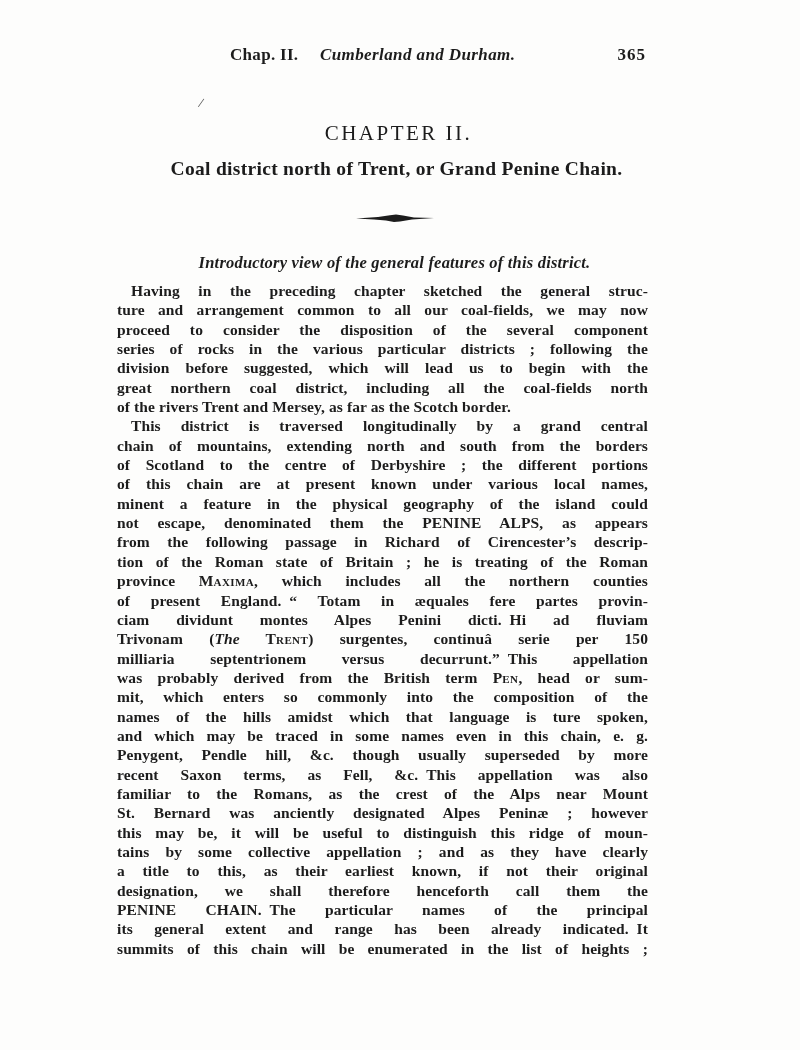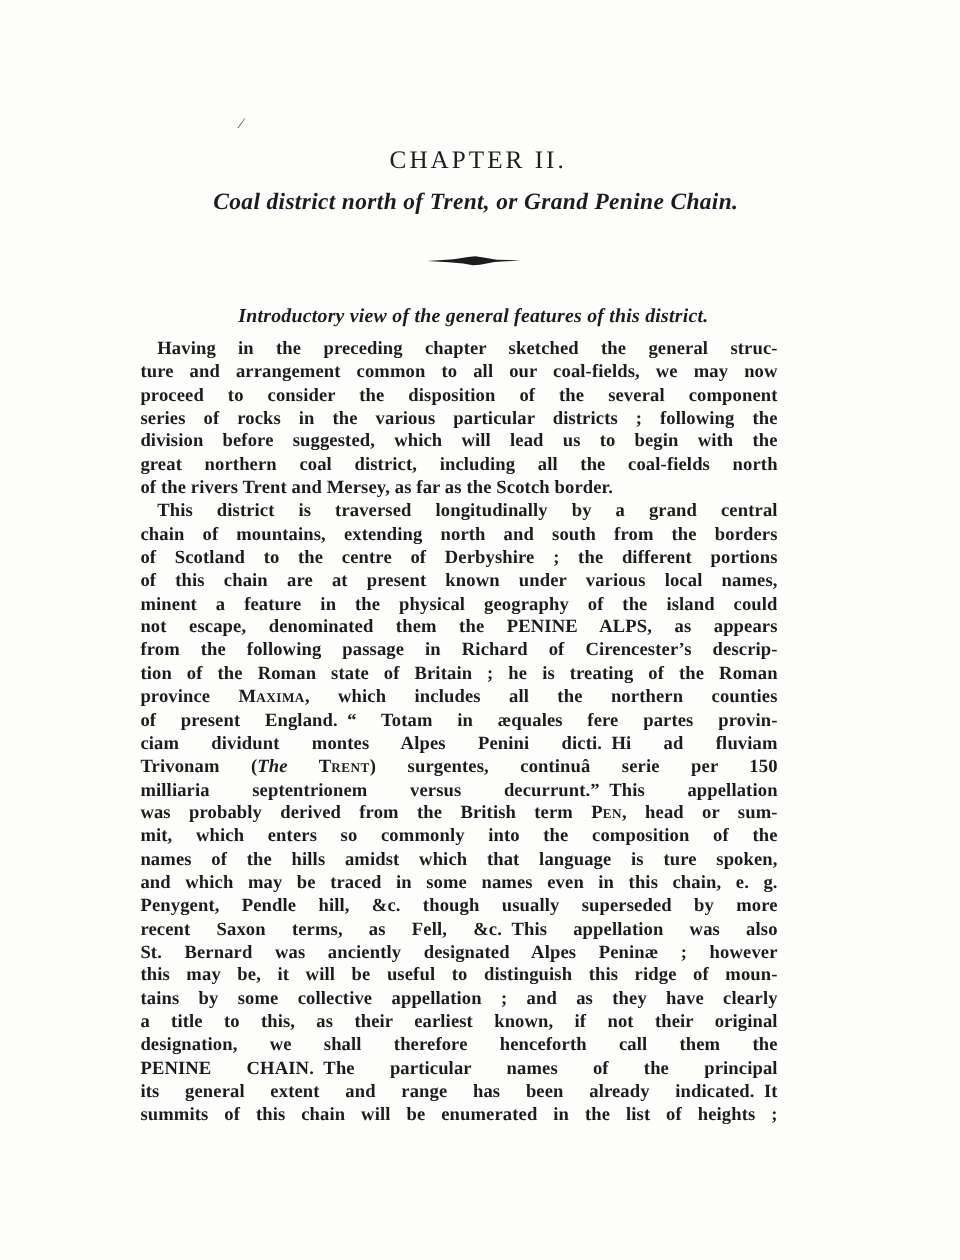--- a/index.html
+++ b/index.html
@@ -16,21 +16,21 @@
   .runhead .chap-label{position:absolute;left:113px;top:0;letter-spacing:.3px;}
   .runhead .run-title{position:absolute;left:203px;top:0;font-style:italic;letter-spacing:.4px;}
   .runhead .pageno{position:absolute;right:2px;top:0;letter-spacing:1px;}
   
   .stray{position:absolute;left:199px;top:95px;font-size:13px;color:#555;
     font-style:italic;transform:rotate(8deg);}
   
   .chapter-title{position:absolute;top:121px;left:117px;width:531px;text-align:center;
     font-size:21px;font-weight:400;letter-spacing:2.5px;transform:translateX(16px);}
   .subtitle{position:absolute;top:158px;left:97px;width:571px;text-align:center;
-    font-size:19.5px;font-style:italic;font-weight:600;letter-spacing:.3px;
+    font-size:19.5px;font-weight:600;letter-spacing:.3px;
     transform:translateX(14px);}
   .rule-wrap{position:absolute;top:209px;left:356px;width:78px;height:9px;}
   .intro{position:absolute;top:253px;left:97px;width:571px;text-align:center;
     font-size:16.5px;font-style:italic;font-weight:600;letter-spacing:.2px;
     transform:translateX(12px);}
   
   .body-text{position:absolute;top:281px;left:117px;width:531px;}
   .line{
     font-size:15.5px;font-weight:600;line-height:19.35px;height:19.35px;
     text-align:justify;text-align-last:justify;
@@ -39,20 +39,25 @@
   .line.noj{text-align-last:left;}
   .line.indent{text-indent:14px;}
   .sc{font-variant:small-caps;letter-spacing:.4px;}
   .it{font-style:italic;}
 </style>
 </head>
 <body style="background: rgb(253, 253, 252); color: rgb(28, 28, 28);">
 
 <div class="page">
 
+  <div class="runhead">
+    <span class="chap-label">Chap. II.</span>
+    <span class="run-title">Cumberland and Durham.</span>
+    <span class="pageno">365</span>
+  </div>
 
   <span class="stray">/</span>
 
   <div class="chapter-title">CHAPTER II.</div>
 
   <div class="subtitle">Coal district north of Trent, or Grand Penine Chain.</div>
 
   <div class="rule-wrap">
     <svg width="78" height="9" viewBox="0 0 78 9" xmlns="http://www.w3.org/2000/svg">
       <polygon points="0,4.6 22,3.1 34,1.2 40,0.6 47,1.6 58,3.4 78,4.0 56,5.4 44,7.6 38,8.0 30,6.6 18,5.6" fill="#1c1c1c"></polygon>
@@ -84,20 +89,21 @@
         <div class="line"><span>of present England. “ Totam in æquales fere partes provin-</span></div>
         <div class="line"><span>ciam dividunt montes Alpes Penini dicti. Hi ad fluviam</span></div>
         <div class="line"><span>Trivonam (</span><span class="it">The</span><span> T</span><span class="sc">rent</span><span>) surgentes, continuâ serie per 150</span></div>
         <div class="line"><span>milliaria septentrionem versus decurrunt.” This appellation</span></div>
         <div class="line"><span>was probably derived from the British term P</span><span class="sc">en</span><span>, head or sum-</span></div>
         <div class="line"><span>mit, which enters so commonly into the composition of the</span></div>
         <div class="line"><span>names of the hills amidst which that language is ture spoken,</span></div>
         <div class="line"><span>and which may be traced in some names even in this chain, e. g.</span></div>
         <div class="line"><span>Penygent, Pendle hill, &amp;c. though usually superseded by more</span></div>
         <div class="line"><span>recent Saxon terms, as Fell, &amp;c. This appellation was also</span></div>
+        <div class="line"><span>familiar to the Romans, as the crest of the Alps near Mount</span></div>
         <div class="line"><span>St. Bernard was anciently designated Alpes Peninæ ; however</span></div>
         <div class="line"><span>this may be, it will be useful to distinguish this ridge of moun-</span></div>
         <div class="line"><span>tains by some collective appellation ; and as they have clearly</span></div>
         <div class="line"><span>a title to this, as their earliest known, if not their original</span></div>
         <div class="line"><span>designation, we shall therefore henceforth call them the</span></div>
         <div class="line"><span>PENINE CHAIN. The particular names of the principal</span></div>
         <div class="line"><span>its general extent and range has been already indicated. It</span></div>
         <div class="line"><span>summits of this chain will be enumerated in the list of heights ;</span></div>
       </div>
     </div>

